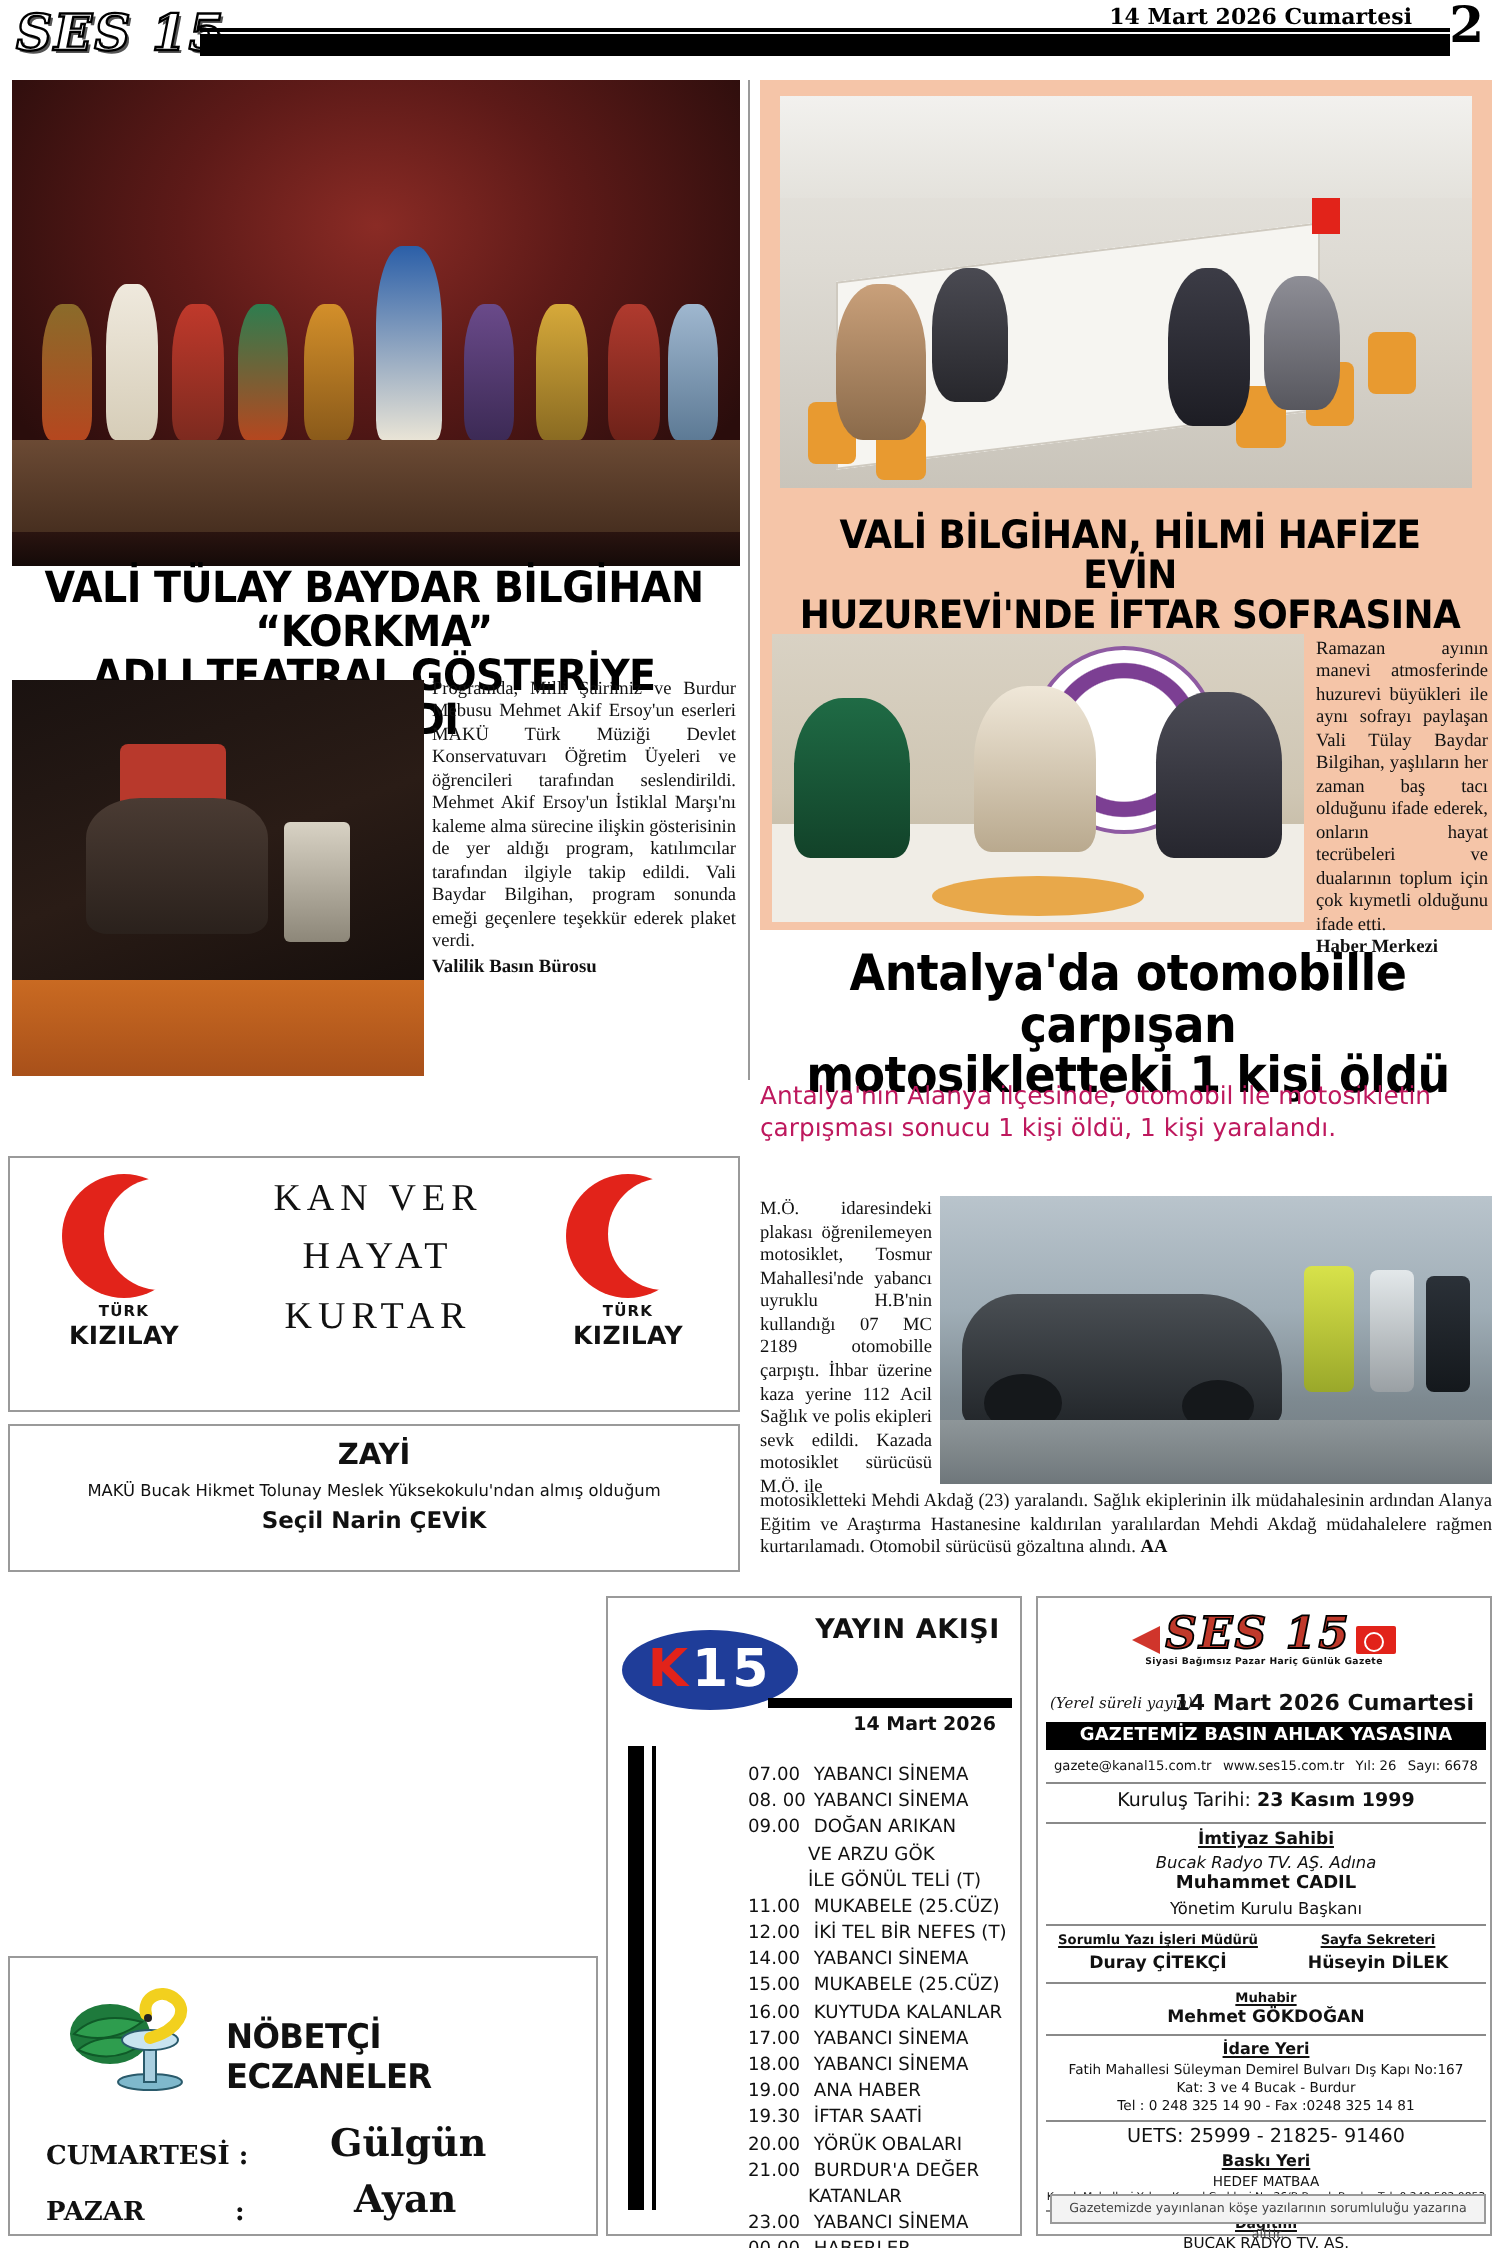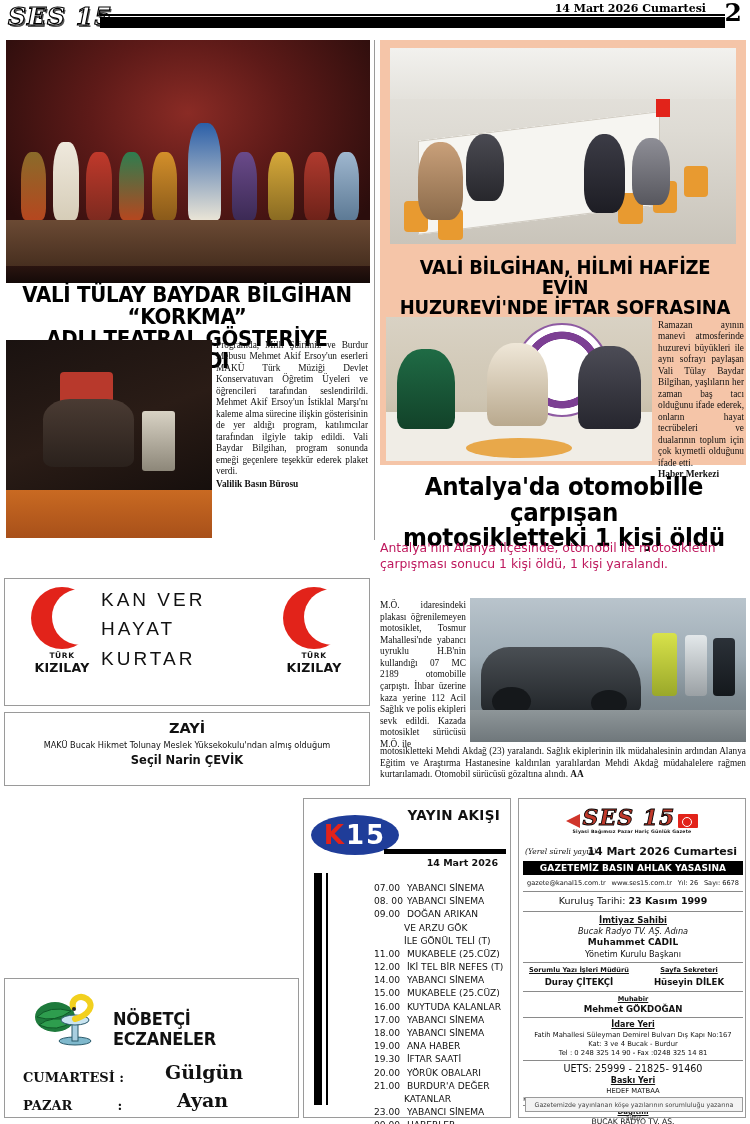--- a/index.html
+++ b/index.html
@@ -84,22 +84,22 @@
   
   .kizilay-ad{left:4px;top:578px;width:366px;height:128px;}
   .kz{position:absolute;width:86px;text-align:center;top:8px;}
   .crescent{width:62px;height:62px;margin:0 auto;position:relative;}
   .crescent:before{content:"";position:absolute;inset:0;border-radius:50%;
      background:#e2231a;}
   .crescent:after{content:"";position:absolute;left:21px;top:2px;width:56px;height:56px;
      border-radius:50%;background:#fff;}
   .kz-t1{font-family:"DejaVu Sans",sans-serif;font-size:7.5px;font-weight:700;letter-spacing:.6px;margin-top:2px;}
   .kz-t2{font-family:"DejaVu Sans",sans-serif;font-size:12.5px;font-weight:700;letter-spacing:.2px;}
-  .kz-slogan{position:absolute;left:96px;top:6px;width:176px;
-     font-family:Liberation Sans, sans-serif;font-weight:400;}
+  .kz-slogan{position:absolute;left:96px;top:6px;width:176px;text-align:center;
+     font-family:Liberation Serif, serif;font-weight:400;}
   .kz-slogan div{font-size:19px;letter-spacing:3px;line-height:1.55;}
 
   
   .zayi-ad{left:4px;top:712px;width:366px;height:74px;}
   .zayi-t{font-family:"DejaVu Sans",sans-serif;font-weight:700;font-size:14.5px;
      text-align:center;margin-top:7px;}
   .zayi-b{font-family:"DejaVu Sans",sans-serif;font-size:8.2px;text-align:center;
      line-height:1.5;margin-top:3px;padding:0 10px;}
   .zayi-n{font-family:"DejaVu Sans",sans-serif;font-weight:700;font-size:11.5px;
      text-align:center;margin-top:2px;}

